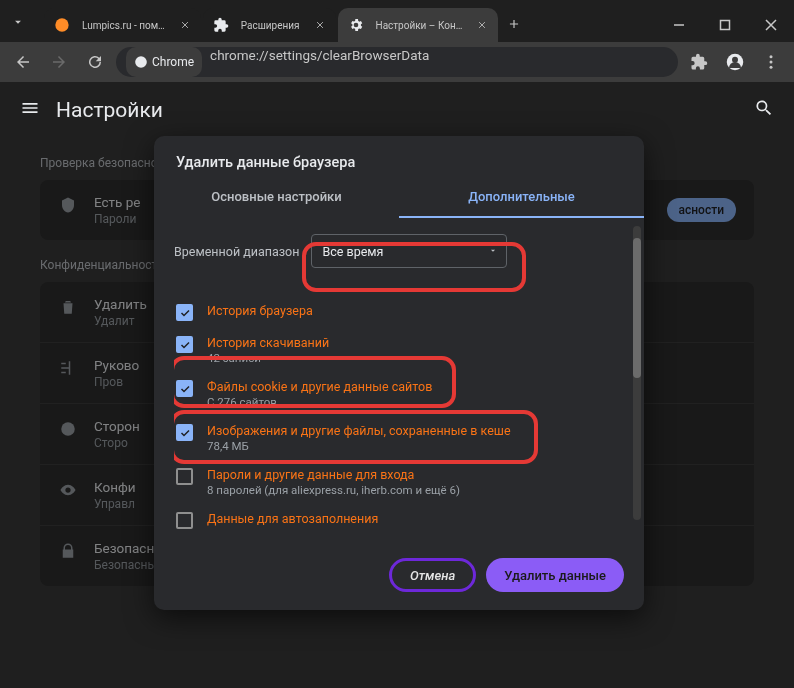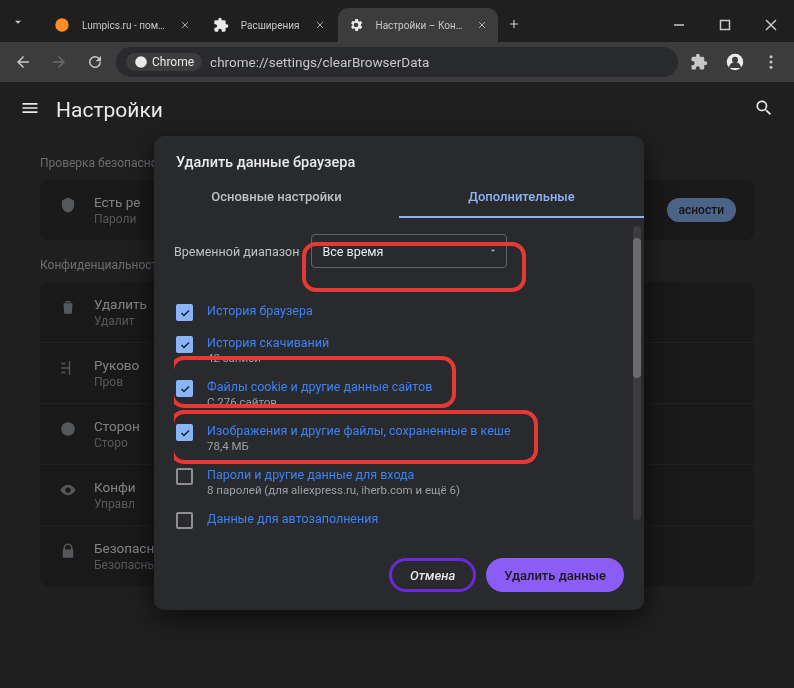--- a/index.html
+++ b/index.html
@@ -21,21 +21,21 @@
   .newtab svg { width: 14px; height: 14px; fill: #c7c7c7; }
   .wincontrols { display: flex; }
   .winbtn { width: 46px; height: 34px; display: flex; align-items: center; justify-content: center; }
   .winbtn svg { width: 12px; height: 12px; fill: none; stroke: #c7c7c7; stroke-width: 1.5; }
 
   
   .toolbar { height: 40px; background: #3c3c3c; display: flex; align-items: center; padding: 0 8px; gap: 6px; }
   .tbtn { width: 30px; height: 30px; display: flex; align-items: center; justify-content: center; border-radius: 15px; }
   .tbtn svg { width: 18px; height: 18px; fill: #c7c7c7; }
   .tbtn.disabled svg { fill: #6a6a6a; }
-  .omnibox { flex: 1; height: 30px; background: #292a2d; border-radius: 16px; display: flex; align-items: center; padding: 0 10px; gap: 8px; font-size: 13.5px; }
+  .omnibox { flex: 1; height: 30px; background: #292a2d; border-radius: 16px; display: flex; padding: 0 10px; gap: 8px; font-size: 13.5px; }
   .omnibox .chip { display: flex; align-items: center; gap: 4px; background: #3c3c3c; border-radius: 10px; padding: 2px 8px; font-size: 12px; color: #e8eaed; }
   .omnibox .chip svg { width: 14px; height: 14px; fill: #e8eaed; }
   .omnibox .url { color: #c7c7c7; }
 
   
   .page { position: relative; height: calc(100% - 82px); background: #1f1f1f; padding: 0; overflow: hidden; }
   .page-header { display: flex; align-items: center; height: 56px; padding: 0 20px; gap: 16px; }
   .page-header h1 { font-size: 21px; font-weight: 400; color: #e8eaed; }
   .page-header .hmenu svg { width: 20px; height: 20px; fill: #e8eaed; }
   .page-header .spacer { flex: 1; }
@@ -74,21 +74,21 @@
   .highlight-red { position: absolute; border: 4px solid #e53935; border-radius: 14px; pointer-events: none; }
   .hl-select { top: 8px; left: 128px; width: 224px; height: 50px; }
   .hl-cookies { top: 122px; left: -4px; width: 286px; height: 52px; }
   .hl-cache { top: 176px; left: -4px; width: 368px; height: 54px; }
 
   .opt { display: flex; align-items: flex-start; gap: 14px; padding: 7px 0 7px 2px; }
   .chk { width: 17px; height: 17px; border-radius: 2px; border: 2px solid #8f8f8f; flex-shrink: 0; margin-top: 1px; display: flex; align-items: center; justify-content: center; }
   .chk.checked { background: #8ab4f8; border-color: #8ab4f8; }
   .chk.checked svg { width: 12px; height: 12px; fill: none; stroke: #202124; stroke-width: 3; }
   .opt .lines { flex: 1; }
-  .opt .t1 { font-size: 12.5px; color: #3b82f6; }
+  .opt .t1 { font-size: 12.5px; color: #f97316; }
   .opt .t2 { font-size: 11.5px; color: #9aa0a6; margin-top: 1px; }
 
   .dactions { display: flex; justify-content: flex-end; gap: 10px; padding: 16px 20px 18px 20px; }
   .btn { height: 34px; border-radius: 17px; padding: 0 18px; font-size: 13px; font-weight: 500; display: flex; align-items: center; justify-content: center; }
   .btn.outline { border: 3px solid #6d28d9; color: #e5e5e5; font-style: italic; }
   .btn.filled { background: #8b5cf6; color: #1a1a1a; }
 </style>
 </head>
 <body>
 

